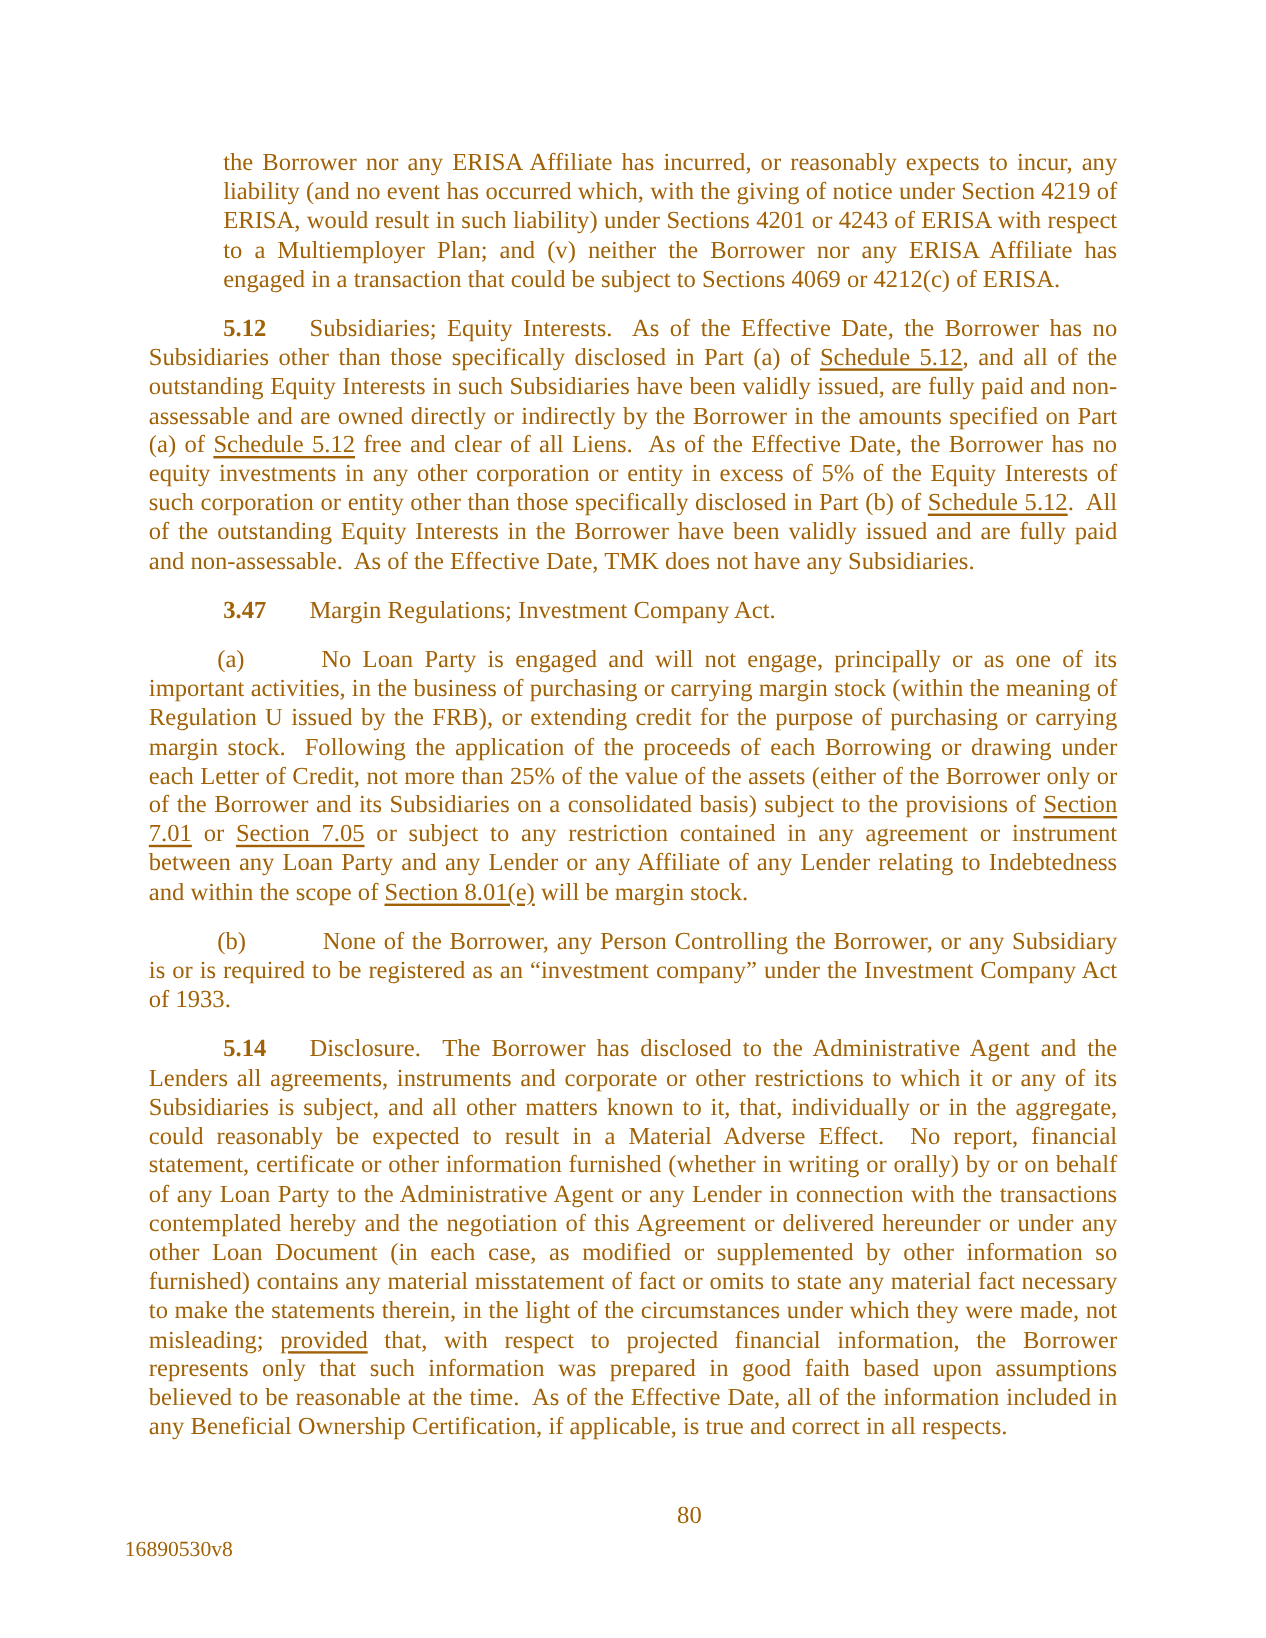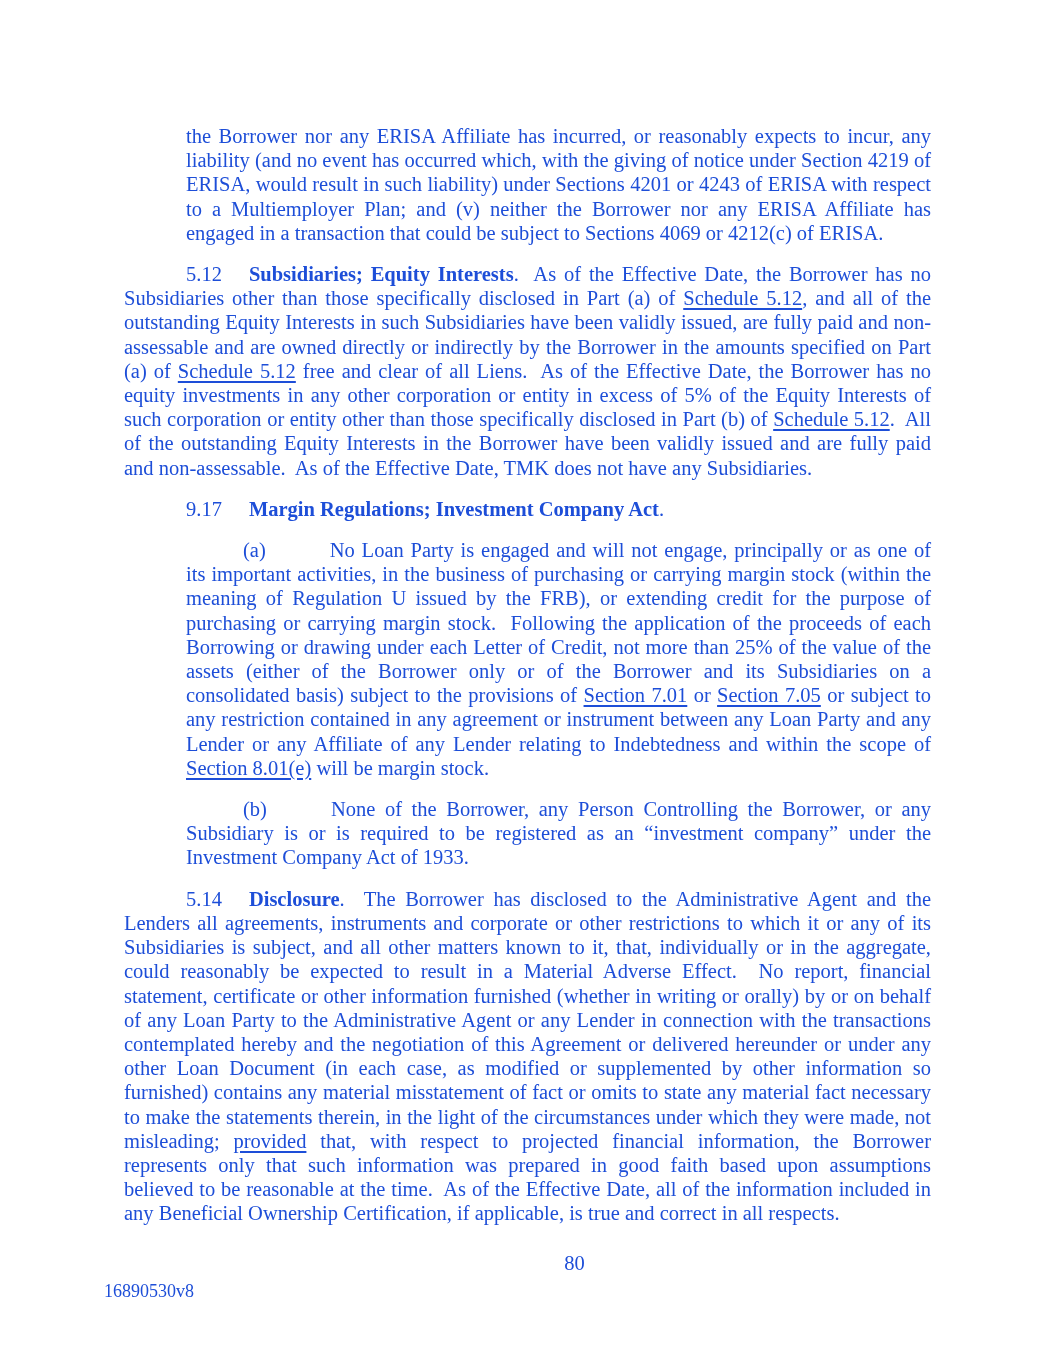--- a/index.html
+++ b/index.html
@@ -2,41 +2,41 @@
 <html><head>
 <meta charset="utf-8">
 <style>
   html, body { margin: 0; padding: 0; background: #ffffff; }
   .page {
     position: relative;
     width: 1055px;
     height: 1365px;
     background: #ffffff;
     font-family: "Liberation Serif", "DejaVu Serif", serif;
-    color: #1d4ed8;
+    color: #a16207;
     overflow: hidden;
   }
   .content {
     position: absolute;
     left: 124px;
     top: 124px;
     width: 807px;
     font-size: 20.5px;
     line-height: 24.2px;
     text-align: justify;
   }
   .content p { margin: 0 0 17px 0; }
   p.block   { margin-left: 62px; }               
   p.section { text-indent: 62px; }               
   p.heading { text-indent: 62px; }               
-  p.sub     { margin-left: 62px; text-indent: 57px; }  
+  p.sub     { text-indent: 57px; }  
   .run-n {}
-  .run-b { font-weight: bold; }
+  .run-b { font-weight: normal; margin-left: 36px; }
   .run-u { text-decoration: underline; text-underline-offset: 3px; }
-  .run-secnum { font-weight: normal; padding-right: 27px; }
+  .run-secnum { font-weight: bold; }
   .run-pnum { padding-right: 64px; }
   .footer-page-number {
     position: absolute;
     left: 0;
     top: 1252px;
     width: 1055px;
     text-align: center;
     font-size: 20.5px;
     margin-left: 47px;
   }
@@ -47,20 +47,20 @@
     font-size: 18px;
   }
 </style>
 </head>
 <body>
 
 <div class="page">
   <div class="content">
     <p class="block"><span class="run-n">the Borrower nor any ERISA Affiliate has incurred, or reasonably expects to incur, any liability (and no event has occurred which, with the giving of notice under Section 4219 of ERISA, would result in such liability) under Sections 4201 or 4243 of ERISA with respect to a Multiemployer Plan; and (v) neither the Borrower nor any ERISA Affiliate has engaged in a transaction that could be subject to Sections 4069 or 4212(c) of ERISA.</span></p>
     <p class="section"><span class="run-secnum">5.12</span><span class="run-b">Subsidiaries; Equity Interests</span><span class="run-n">.&nbsp; As of the Effective Date, the Borrower has no Subsidiaries other than those specifically disclosed in Part (a) of </span><span class="run-u">Schedule 5.12</span><span class="run-n">, and all of the outstanding Equity Interests in such Subsidiaries have been validly issued, are fully paid and non-assessable and are owned directly or indirectly by the Borrower in the amounts specified on Part (a) of </span><span class="run-u">Schedule 5.12</span><span class="run-n"> free and clear of all Liens.&nbsp; As of the Effective Date, the Borrower has no equity investments in any other corporation or entity in excess of 5% of the Equity Interests of such corporation or entity other than those specifically disclosed in Part (b) of </span><span class="run-u">Schedule 5.12</span><span class="run-n">.&nbsp; All of the outstanding Equity Interests in the Borrower have been validly issued and are fully paid and non-assessable.&nbsp; As of the Effective Date, TMK does not have any Subsidiaries.</span></p>
-    <p class="heading"><span class="run-secnum">9.17</span><span class="run-b">Margin Regulations; Investment Company Act</span><span class="run-n">.</span></p>
+    <p class="heading"><span class="run-secnum">3.47</span><span class="run-b">Margin Regulations; Investment Company Act</span><span class="run-n">.</span></p>
     <p class="sub"><span class="run-pnum">(a)</span><span class="run-n">No Loan Party is engaged and will not engage, principally or as one of its important activities, in the business of purchasing or carrying margin stock (within the meaning of Regulation U issued by the FRB), or extending credit for the purpose of purchasing or carrying margin stock.&nbsp; Following the application of the proceeds of each Borrowing or drawing under each Letter of Credit, not more than 25% of the value of the assets (either of the Borrower only or of the Borrower and its Subsidiaries on a consolidated basis) subject to the provisions of </span><span class="run-u">Section 7.01</span><span class="run-n"> or </span><span class="run-u">Section 7.05</span><span class="run-n"> or subject to any restriction contained in any agreement or instrument between any Loan Party and any Lender or any Affiliate of any Lender relating to Indebtedness and within the scope of </span><span class="run-u">Section 8.01(e)</span><span class="run-n"> will be margin stock.</span></p>
     <p class="sub"><span class="run-pnum">(b)</span><span class="run-n">None of the Borrower, any Person Controlling the Borrower, or any Subsidiary is or is required to be registered as an “investment company” under the Investment Company Act of 1933.</span></p>
     <p class="section"><span class="run-secnum">5.14</span><span class="run-b">Disclosure</span><span class="run-n">.&nbsp; The Borrower has disclosed to the Administrative Agent and the Lenders all agreements, instruments and corporate or other restrictions to which it or any of its Subsidiaries is subject, and all other matters known to it, that, individually or in the aggregate, could reasonably be expected to result in a Material Adverse Effect.&nbsp; No report, financial statement, certificate or other information furnished (whether in writing or orally) by or on behalf of any Loan Party to the Administrative Agent or any Lender in connection with the transactions contemplated hereby and the negotiation of this Agreement or delivered hereunder or under any other Loan Document (in each case, as modified or supplemented by other information so furnished) contains any material misstatement of fact or omits to state any material fact necessary to make the statements therein, in the light of the circumstances under which they were made, not misleading; </span><span class="run-u">provided</span><span class="run-n"> that, with respect to projected financial information, the Borrower represents only that such information was prepared in good faith based upon assumptions believed to be reasonable at the time.&nbsp; As of the Effective Date, all of the information included in any Beneficial Ownership Certification, if applicable, is true and correct in all respects.</span></p>
   </div>
   <div class="footer-page-number">80</div>
   <div class="doc-id">16890530v8</div>
 </div>
 
 </body></html>

